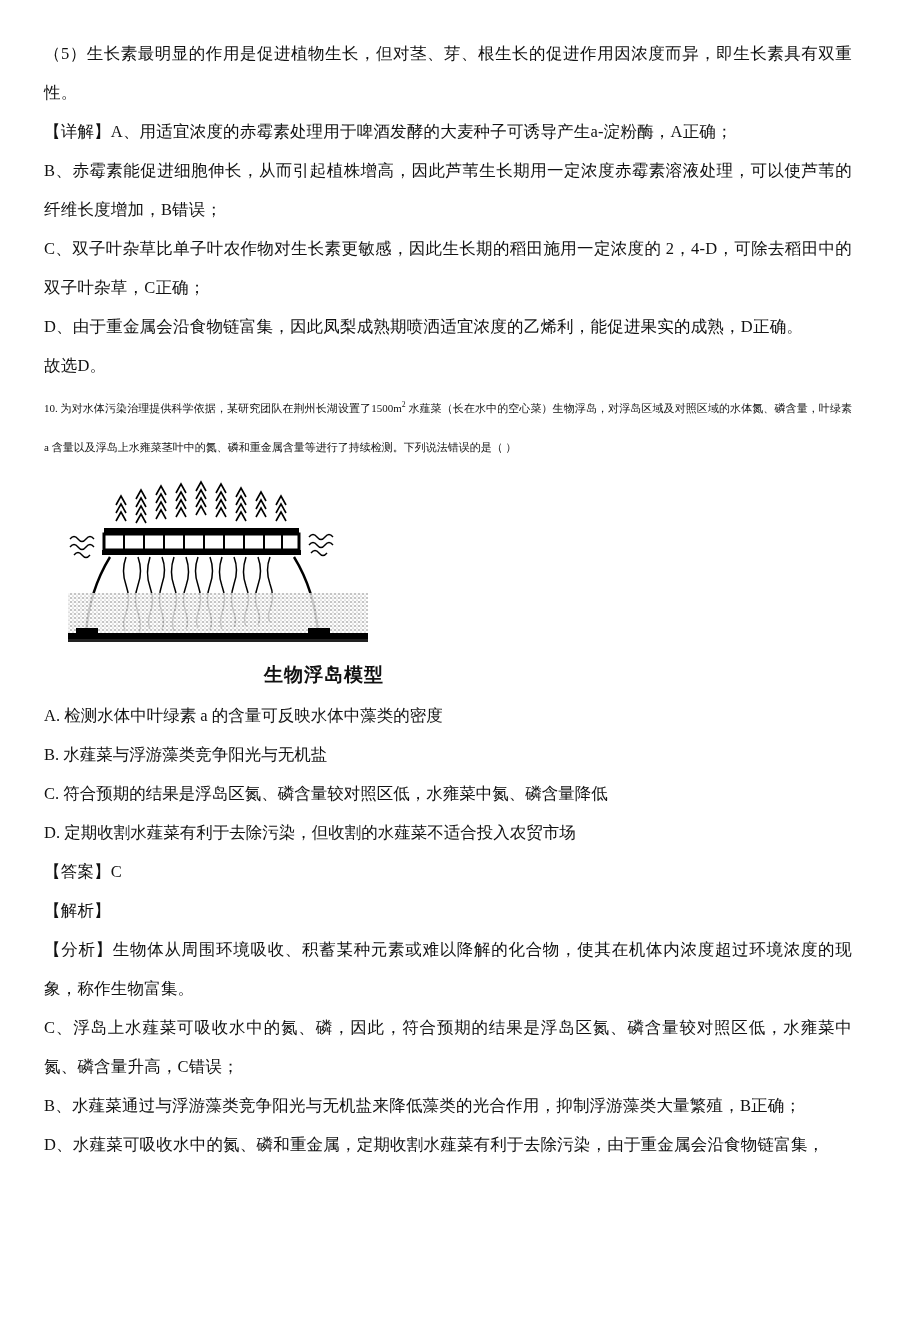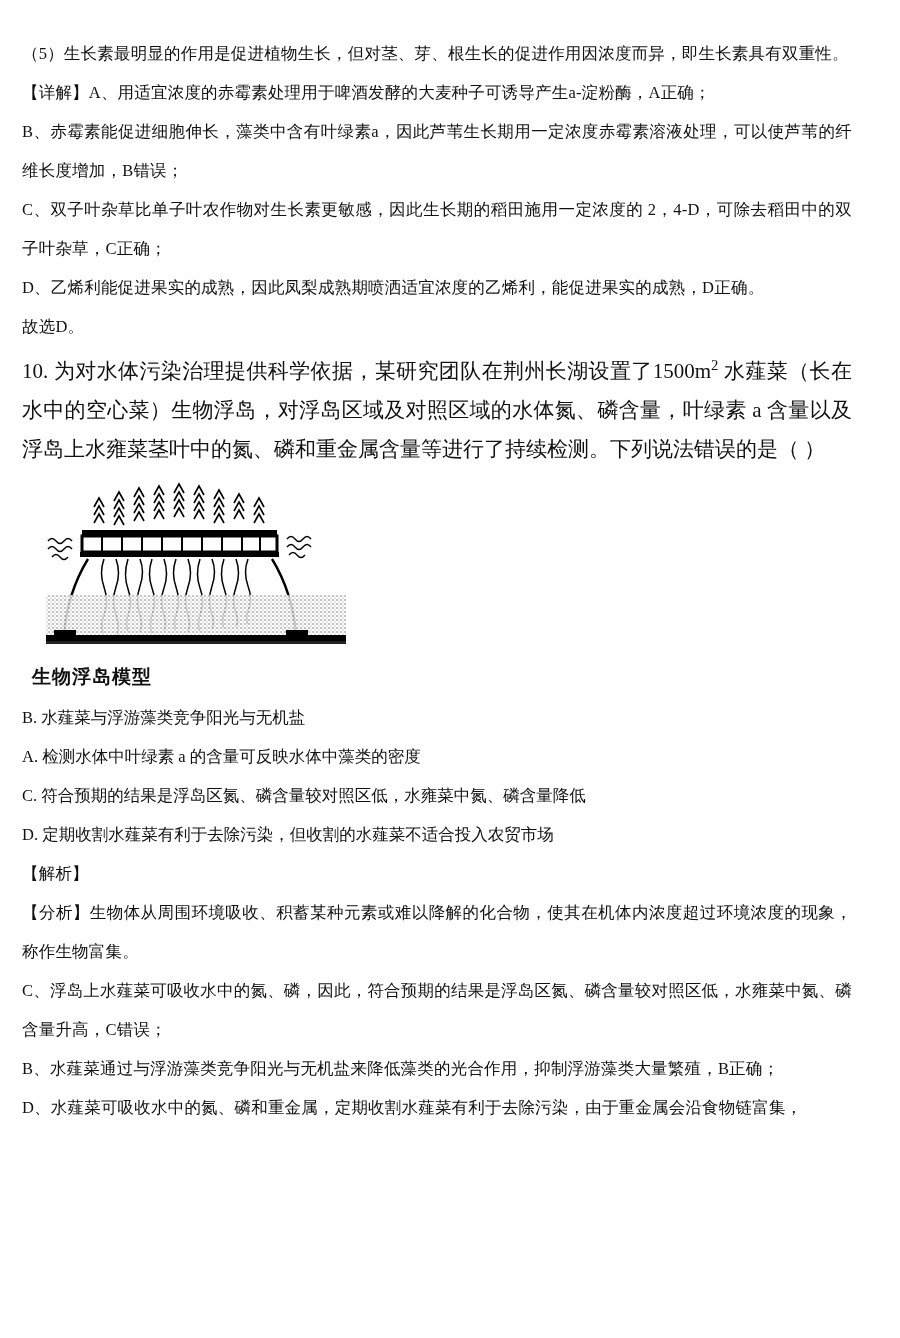--- a/index.html
+++ b/index.html
@@ -12,76 +12,76 @@
     height: 1338px;
     font-family: "Liberation Serif", "DejaVu Serif", serif;
     color: #111111;
     position: relative;
     overflow: hidden;
   }
   .page {
     width: 900px;
     height: 1038px;
     box-sizing: border-box;
-    padding: 34px 48px 10px 22px;
+    padding: 34px 48px 10px 44px;
     position: relative;
   }
   .para {
     font-size: 16.5px;
     line-height: 39px;
     letter-spacing: 0.2px;
     margin: 0;
     text-align: justify;
     text-justify: inter-ideograph;
   }
   .q-block {
-    font-size: 21px;
+    font-size: 11px;
     line-height: 39px;
     margin: 0;
     text-align: justify;
   }
   .opt {
     font-size: 16.5px;
     line-height: 39px;
     margin: 0;
   }
   .figure-wrap {
     margin: 6px 0 0 0;
     padding-left: 10px;
   }
   .figure {
     width: 330px;
     height: 185px;
     position: relative;
   }
   .fig-caption {
     width: 330px;
-    text-align: left;
+    text-align: right;
     font-size: 19px;
     font-weight: bold;
     line-height: 30px;
     letter-spacing: 1px;
     margin: 2px 0 6px 0;
     font-family: "Liberation Serif", "DejaVu Serif", serif;
   }
   sup {
     font-size: 0.7em;
     vertical-align: super;
   }
 </style>
 </head>
 <body>
 
 <div class="page">
 
   <p class="para">（5）生长素最明显的作用是促进植物生长，但对茎、芽、根生长的促进作用因浓度而异，即生长素具有双重性。</p>
   <p class="para">【详解】A、用适宜浓度的赤霉素处理用于啤酒发酵的大麦种子可诱导产生a-淀粉酶，A正确；</p>
-  <p class="para">B、赤霉素能促进细胞伸长，藻类中含有叶绿素a，因此芦苇生长期用一定浓度赤霉素溶液处理，可以使芦苇的纤维长度增加，B错误；</p>
+  <p class="para">B、赤霉素能促进细胞伸长，从而引起植株增高，因此芦苇生长期用一定浓度赤霉素溶液处理，可以使芦苇的纤维长度增加，B错误；</p>
   <p class="para">C、双子叶杂草比单子叶农作物对生长素更敏感，因此生长期的稻田施用一定浓度的 2，4-D，可除去稻田中的双子叶杂草，C正确；</p>
-  <p class="para">D、乙烯利能促进果实的成熟，因此凤梨成熟期喷洒适宜浓度的乙烯利，能促进果实的成熟，D正确。</p>
+  <p class="para">D、由于重金属会沿食物链富集，因此凤梨成熟期喷洒适宜浓度的乙烯利，能促进果实的成熟，D正确。</p>
   <p class="para">故选D。</p>
 
   <p class="q-block"><span>10.</span> <span>为对水体污染治理提供科学依据，某研究团队在荆州长湖设置了1500m</span><sup>2</sup><span> 水薤菜（长在水中的空心菜）生物浮岛，对浮岛区域及对照区域的水体氮、磷含量，叶绿素 a 含量以及浮岛上水雍菜茎叶中的氮、磷和重金属含量等进行了持续检测。下列说法错误的是（      ）</span></p>
 
   <div class="figure-wrap">
     <div class="figure">
       <svg width="330" height="185" viewBox="0 0 330 185" xmlns="http://www.w3.org/2000/svg">
         <defs>
           <pattern id="sed" width="4" height="4" patternUnits="userSpaceOnUse">
             <rect width="4" height="4" fill="#ffffff"></rect>
@@ -153,25 +153,26 @@
         <rect x="14" y="120" width="300" height="42" fill="url(#sed)" opacity="0.85"></rect>
         <rect x="14" y="160" width="300" height="6" fill="#000"></rect>
         <rect x="22" y="155" width="22" height="14" fill="#000"></rect>
         <rect x="254" y="155" width="22" height="14" fill="#000"></rect>
         <rect x="14" y="166" width="300" height="3" fill="#222"></rect>
       </svg>
     </div>
     <div class="fig-caption">生物浮岛模型</div>
   </div>
 
+  <p class="opt">A. 检测水体中叶绿素 a 的含量可反映水体中藻类的密度</p>
   <p class="opt">B. 水薤菜与浮游藻类竞争阳光与无机盐</p>
-  <p class="opt">A. 检测水体中叶绿素 a 的含量可反映水体中藻类的密度</p>
   <p class="opt">C. 符合预期的结果是浮岛区氮、磷含量较对照区低，水雍菜中氮、磷含量降低</p>
   <p class="opt">D. 定期收割水薤菜有利于去除污染，但收割的水薤菜不适合投入农贸市场</p>
 
+  <p class="para">【答案】C</p>
   <p class="para">【解析】</p>
 
   <p class="para">【分析】生物体从周围环境吸收、积蓄某种元素或难以降解的化合物，使其在机体内浓度超过环境浓度的现象，称作生物富集。</p>
   <p class="para">C、浮岛上水薤菜可吸收水中的氮、磷，因此，符合预期的结果是浮岛区氮、磷含量较对照区低，水雍菜中氮、磷含量升高，C错误；</p>
   <p class="para">B、水薤菜通过与浮游藻类竞争阳光与无机盐来降低藻类的光合作用，抑制浮游藻类大量繁殖，B正确；</p>
   <p class="para">D、水薤菜可吸收水中的氮、磷和重金属，定期收割水薤菜有利于去除污染，由于重金属会沿食物链富集，</p>
 
 </div>
 
 </body></html>

